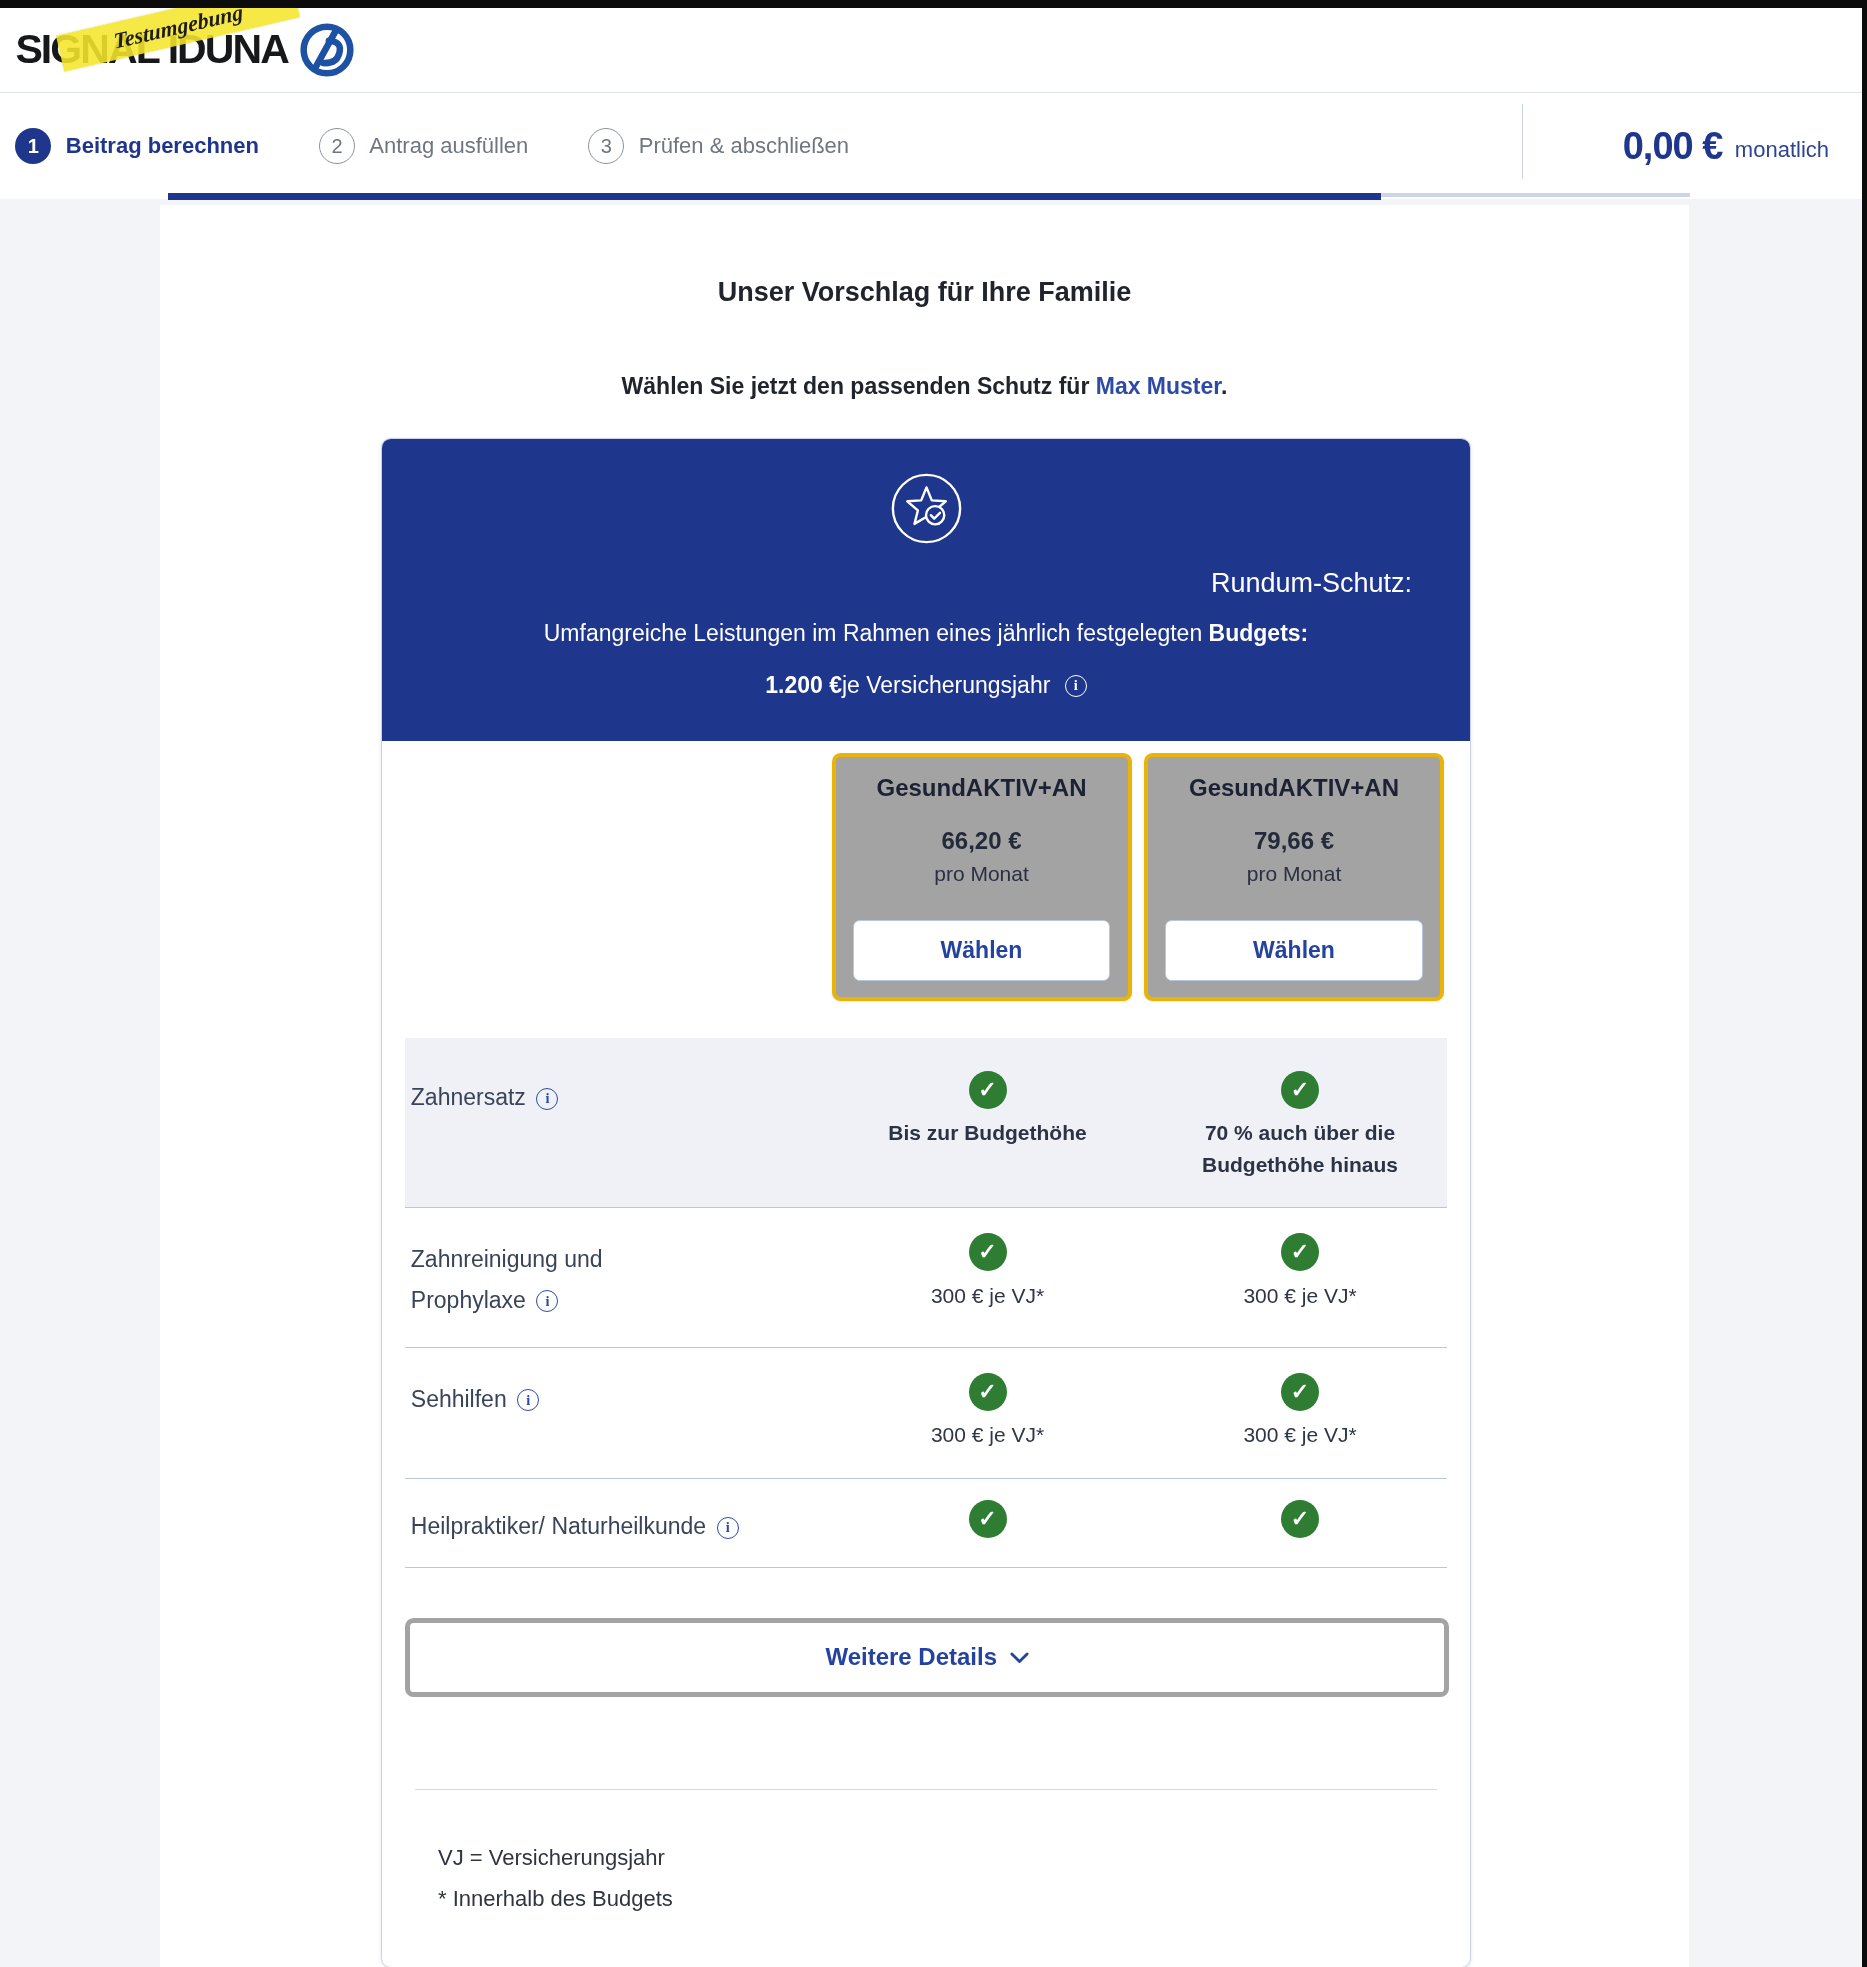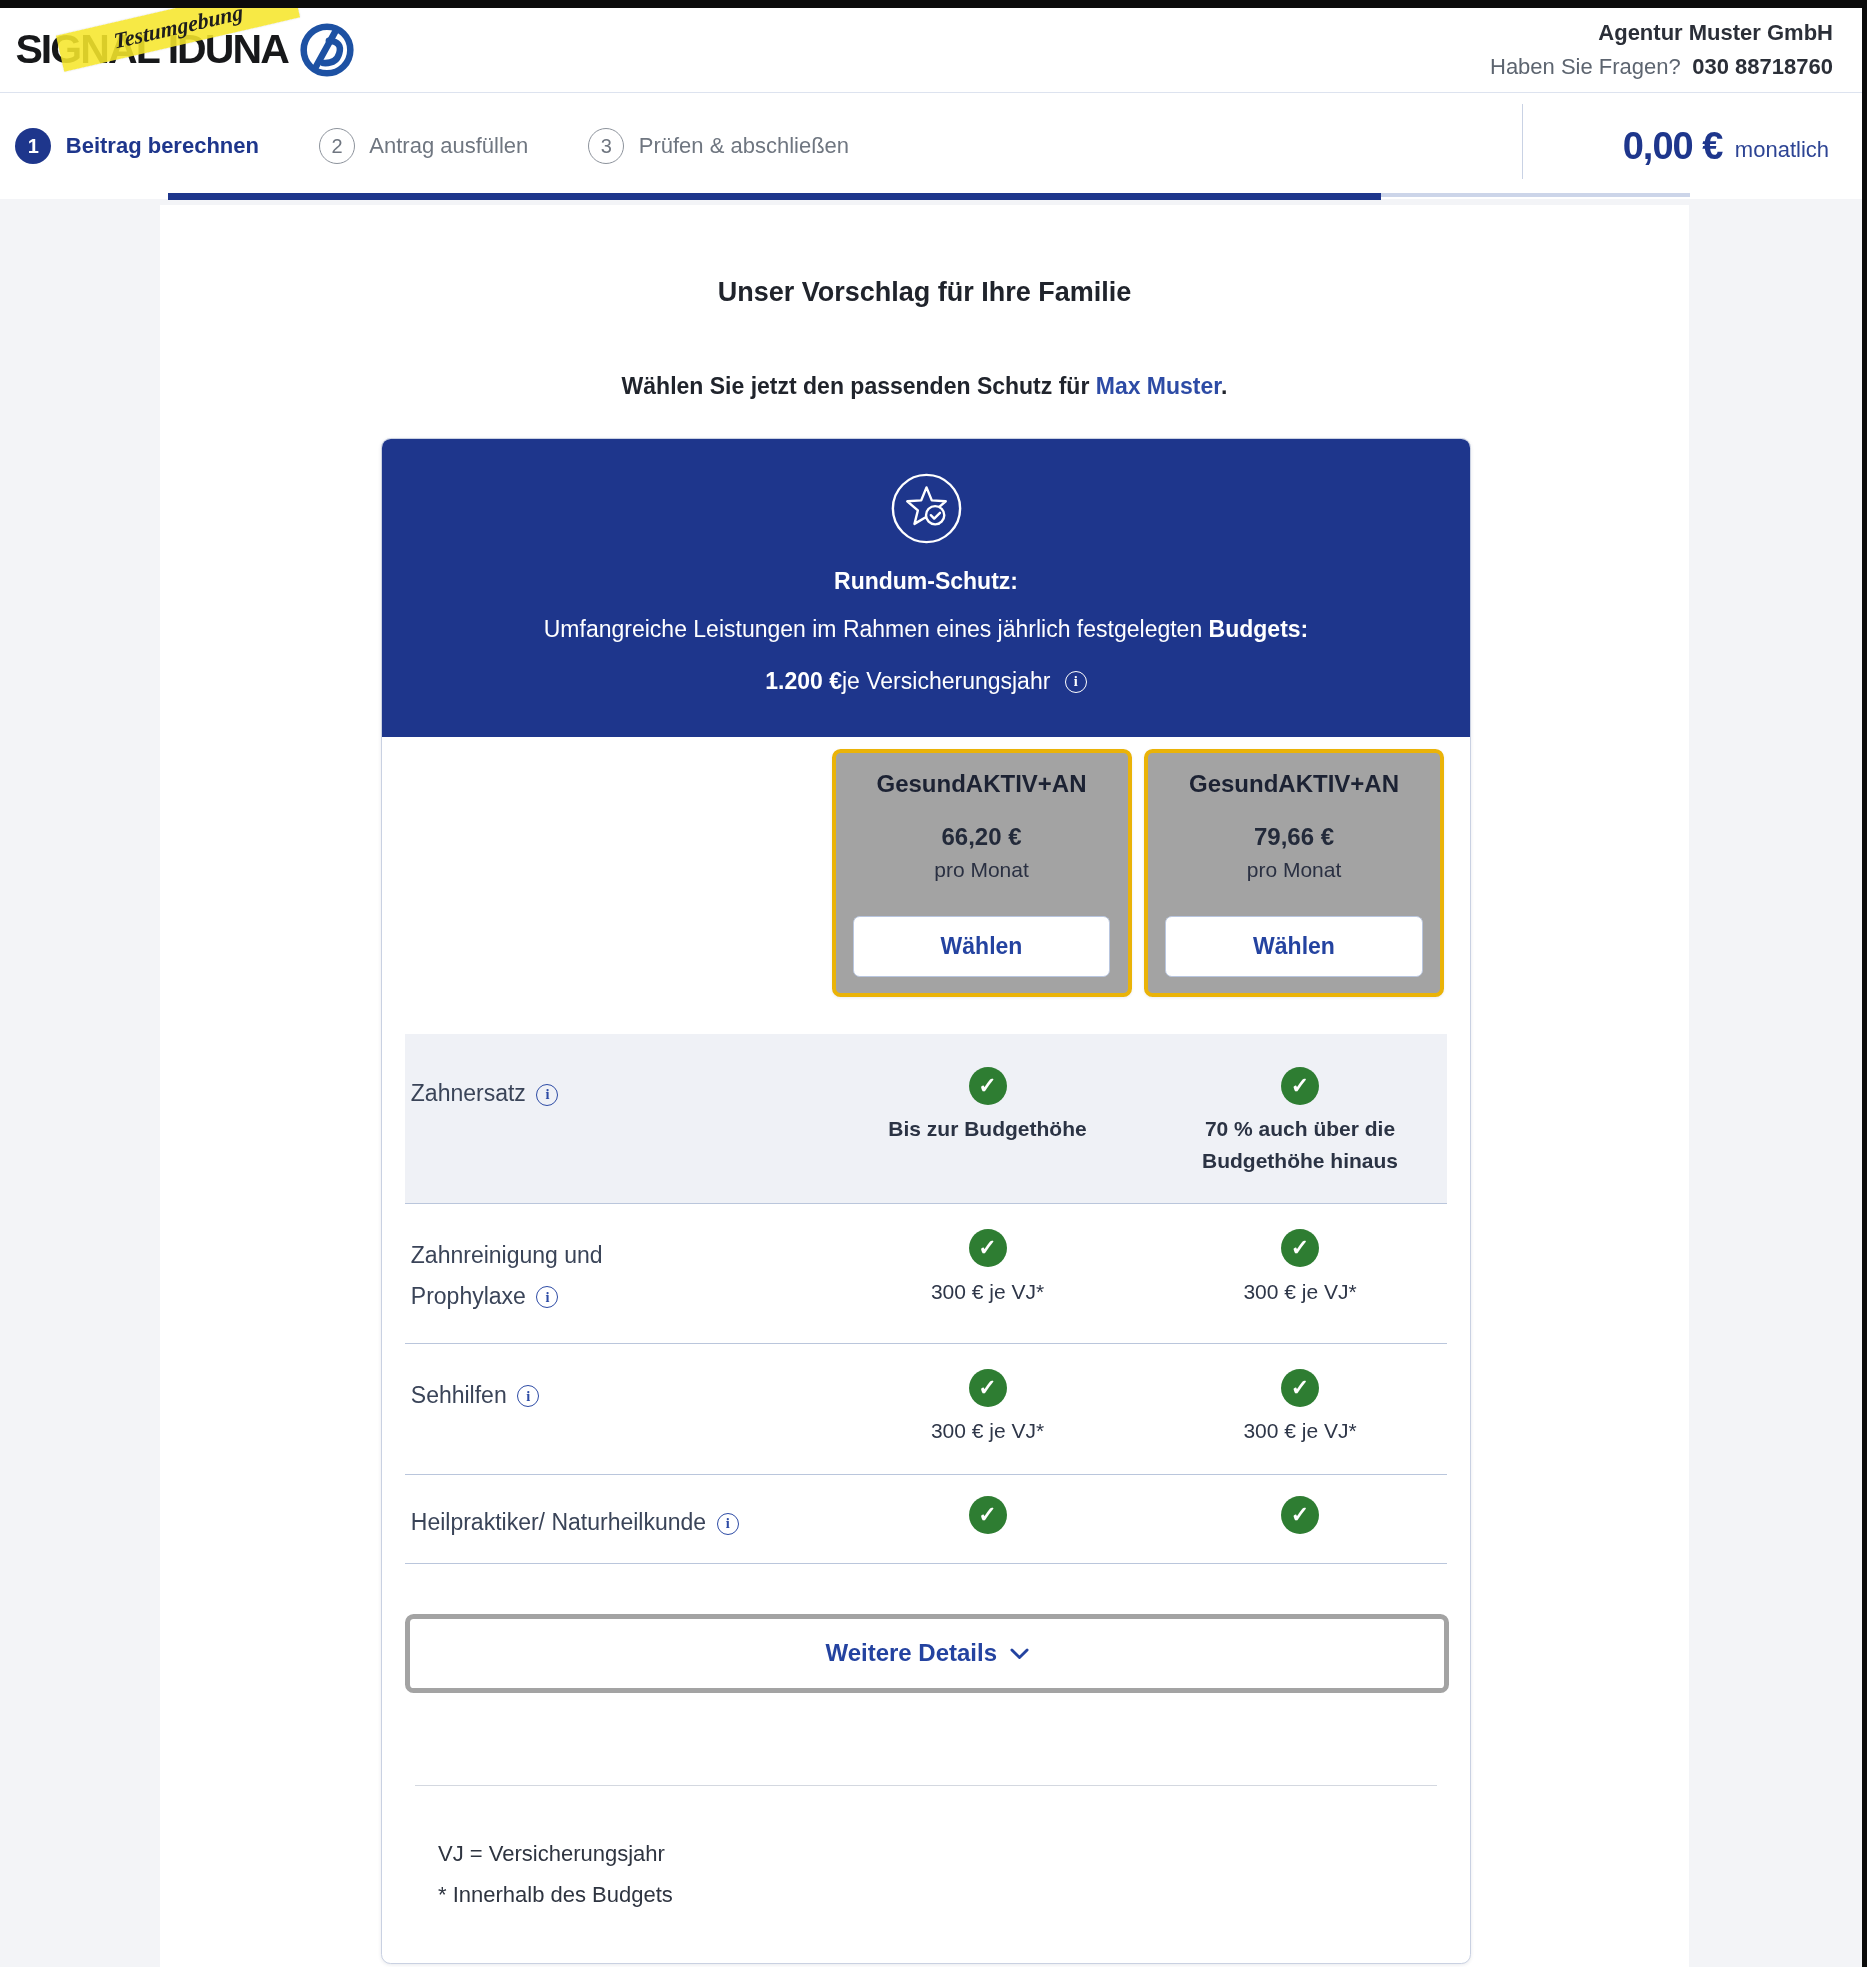--- a/index.html
+++ b/index.html
@@ -54,21 +54,21 @@
   .main-panel { position:absolute; top:205px; left:160px; width:1529px; height:1769px; background:#fff; }
   .page-title { margin-top:72px; text-align:center; font-size:27px; font-weight:bold; color:#20242c; }
   .page-subtitle { margin-top:65px; text-align:center; font-size:23px; font-weight:bold; color:#20242c; }
   .page-subtitle .name { color:#2d4ba5; }
 
   .offer-card { margin:38px 0 0 221px; width:1090px; border:1px solid #c9d1e2; border-radius:9.6px;
                 background:#fff; box-shadow:0 1px 3.8px rgba(30,40,80,0.10); overflow:hidden; }
 
   .banner { background:#1e368c; color:#fff; text-align:center; padding:33px 58px 42px; }
   .banner-icon { width:73px; height:73px; margin:0 auto 23px; display:block; }
-  .banner-title { font-size:23px; font-weight:bold; margin-bottom:21px; }
+  .banner-title { font-size:27px; font-weight:normal; margin-bottom:21px;text-align:right; }
   .banner-line2 { font-size:23px; margin-bottom:25px; }
   .banner-line3 { font-size:23px; display:flex; align-items:center; justify-content:center; }
   .bold { font-weight:bold; }
 
   .info-icon { display:inline-flex; width:22px; height:22px; border-radius:50%;
                align-items:center; justify-content:center; flex:0 0 auto;
                font-family:"Liberation Serif", serif; font-weight:bold; font-size:14.4px;
                cursor:pointer; vertical-align:middle; }
   .info-blue  { border:1.9px solid #2d4ba5; color:#2d4ba5; margin-left:10.6px; }
   .info-white { border:1.9px solid #ffffff; color:#ffffff; margin-left:14.4px; }
@@ -118,26 +118,20 @@
       <div class="ribbon">
         <span>Testumgebung</span>
       </div>
       <svg class="emblem" viewBox="0 0 60 60">
         <circle cx="30" cy="30" r="29" fill="#ffffff"></circle>
         <circle cx="30" cy="30" r="25" fill="none" stroke="#1d51a3" stroke-width="7"></circle>
         <path d="M39 10 L17 50" stroke="#1d51a3" stroke-width="7" stroke-linecap="round"></path>
         <path d="M32 20 q15 1 11 14 q-3 11 -17 10" stroke="#1d51a3" stroke-width="7" fill="none" stroke-linecap="round"></path>
       </svg>
     </div>
-    <div class="agency-box">
-      <div class="agency-name">Agentur Muster GmbH</div>
-      <div class="agency-line">
-        <span>Haben Sie Fragen?</span><span class="agency-phone">030 88718760</span>
-      </div>
-    </div>
   </div>
 
   <div class="header-row2">
     <div class="step active">
       <span class="step-circle">1</span>
       <span class="step-label">Beitrag berechnen</span>
     </div>
     <div class="step inactive">
       <span class="step-circle">2</span>
       <span class="step-label">Antrag ausfüllen</span>

